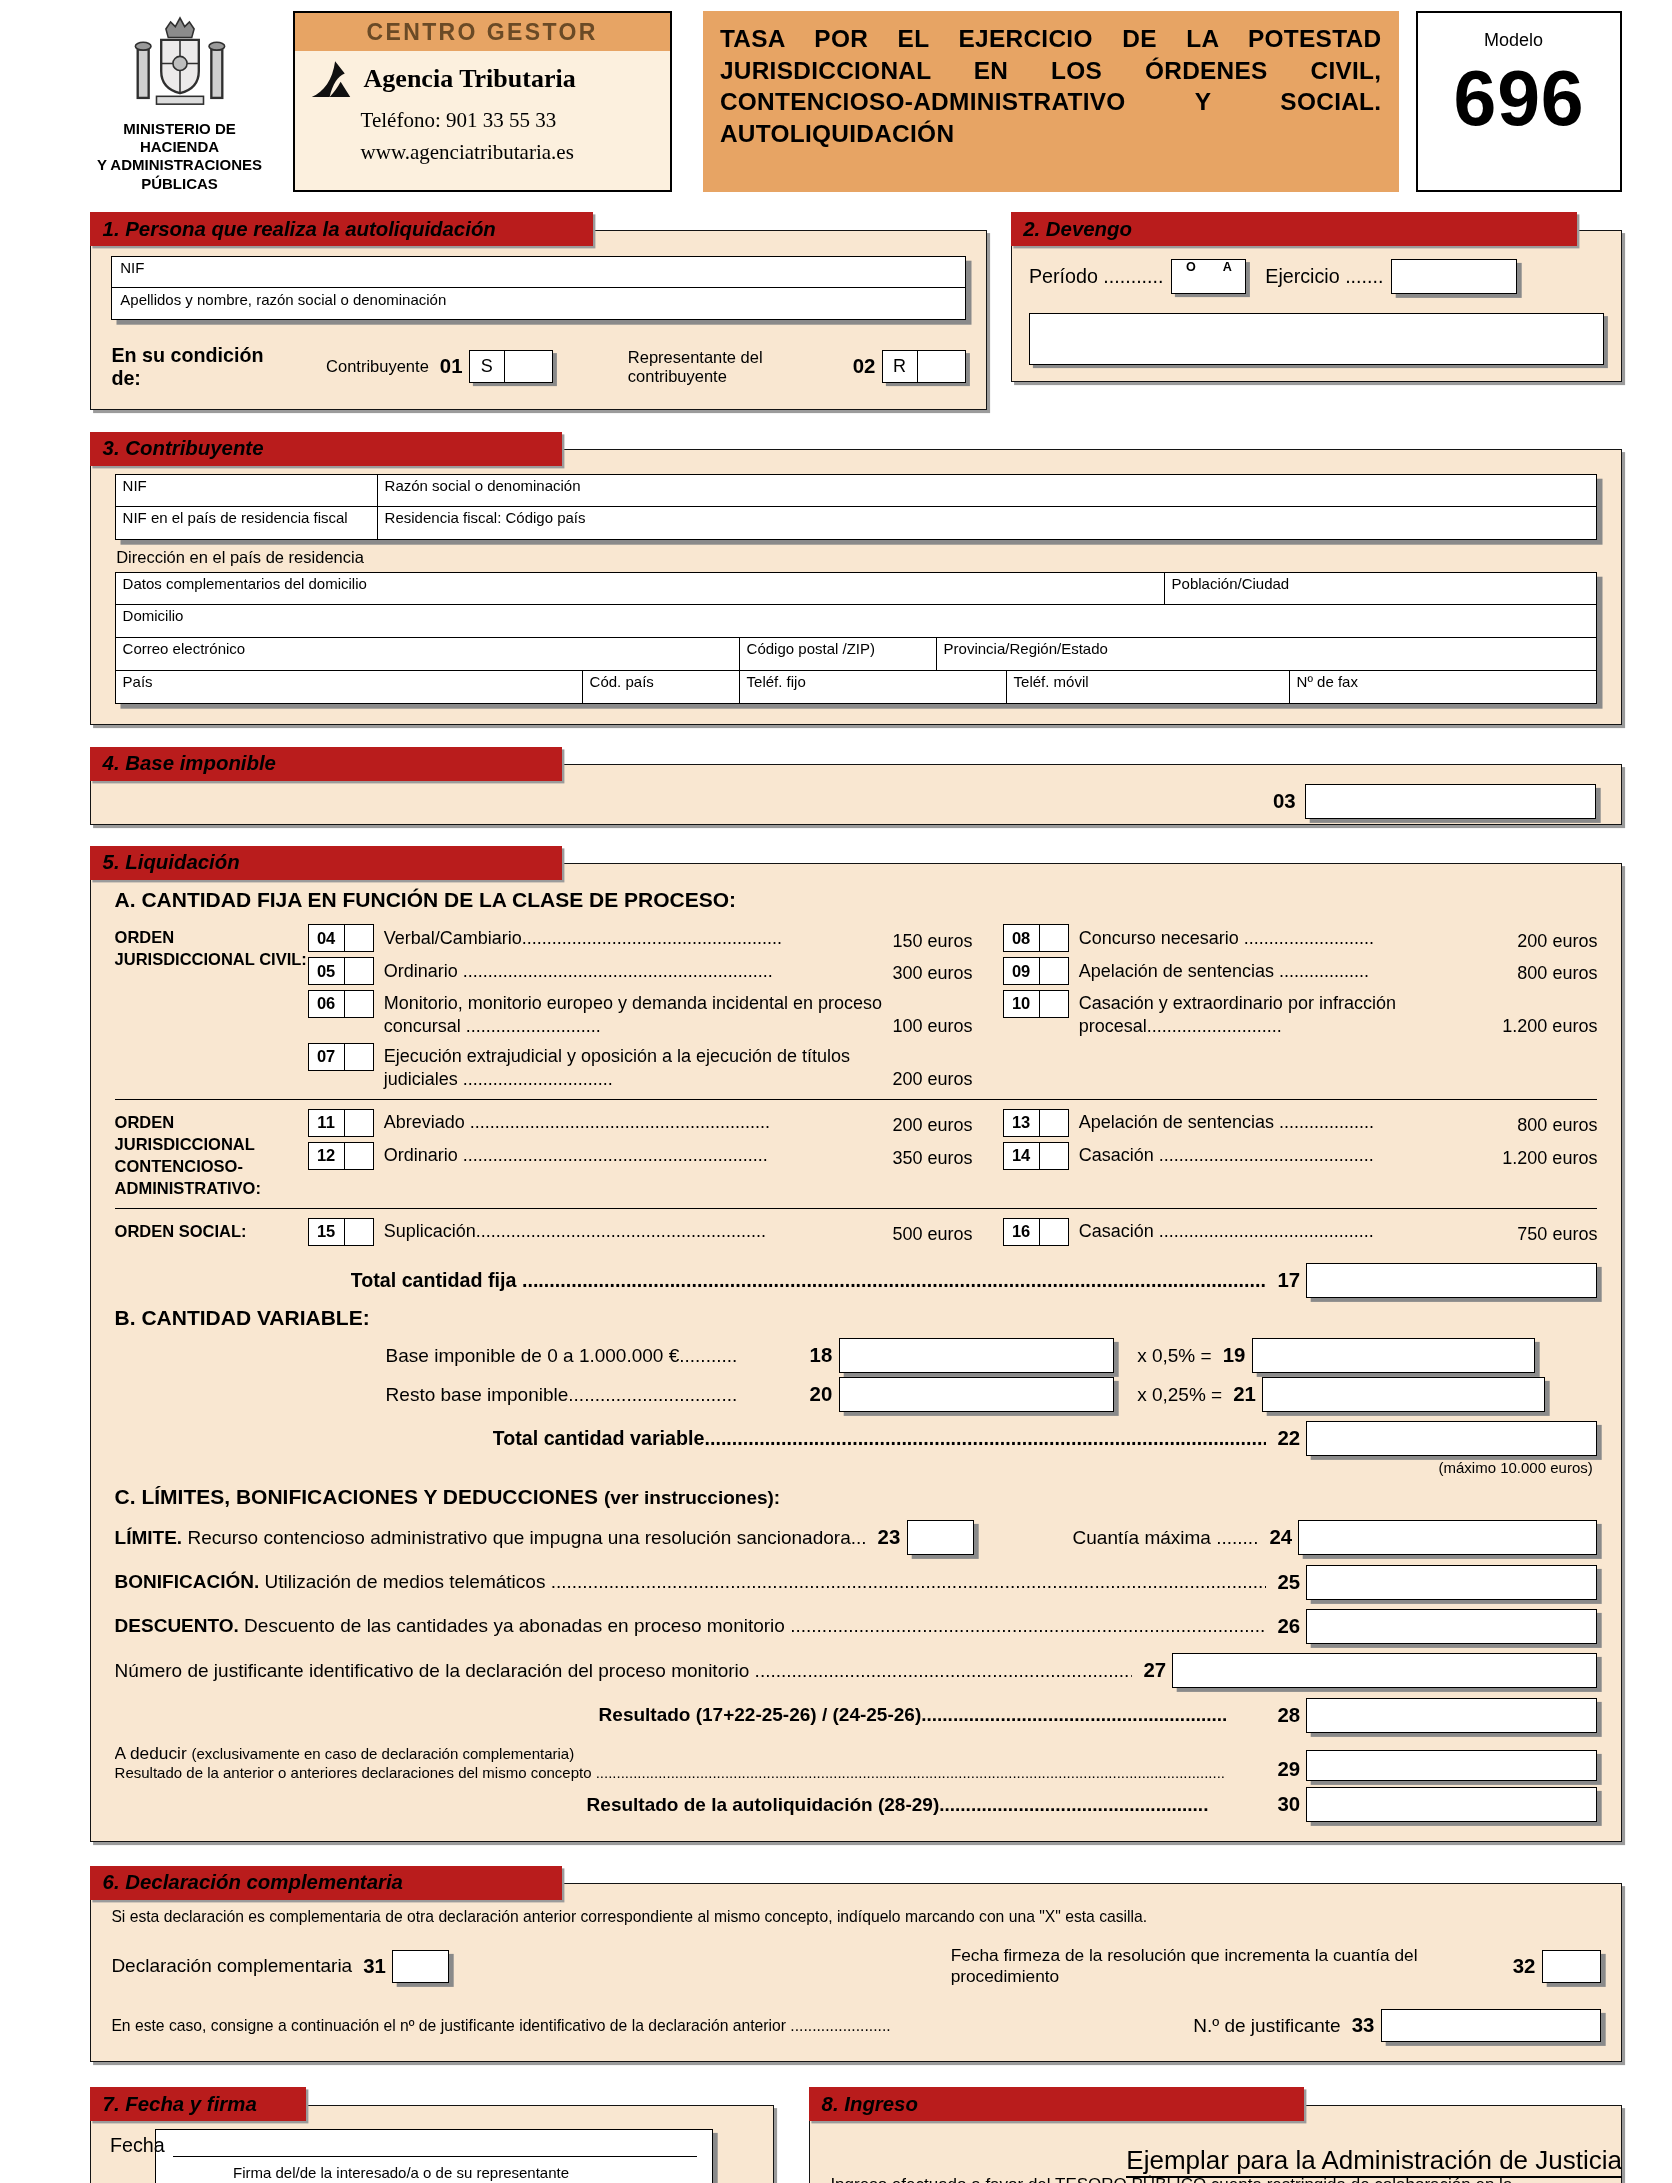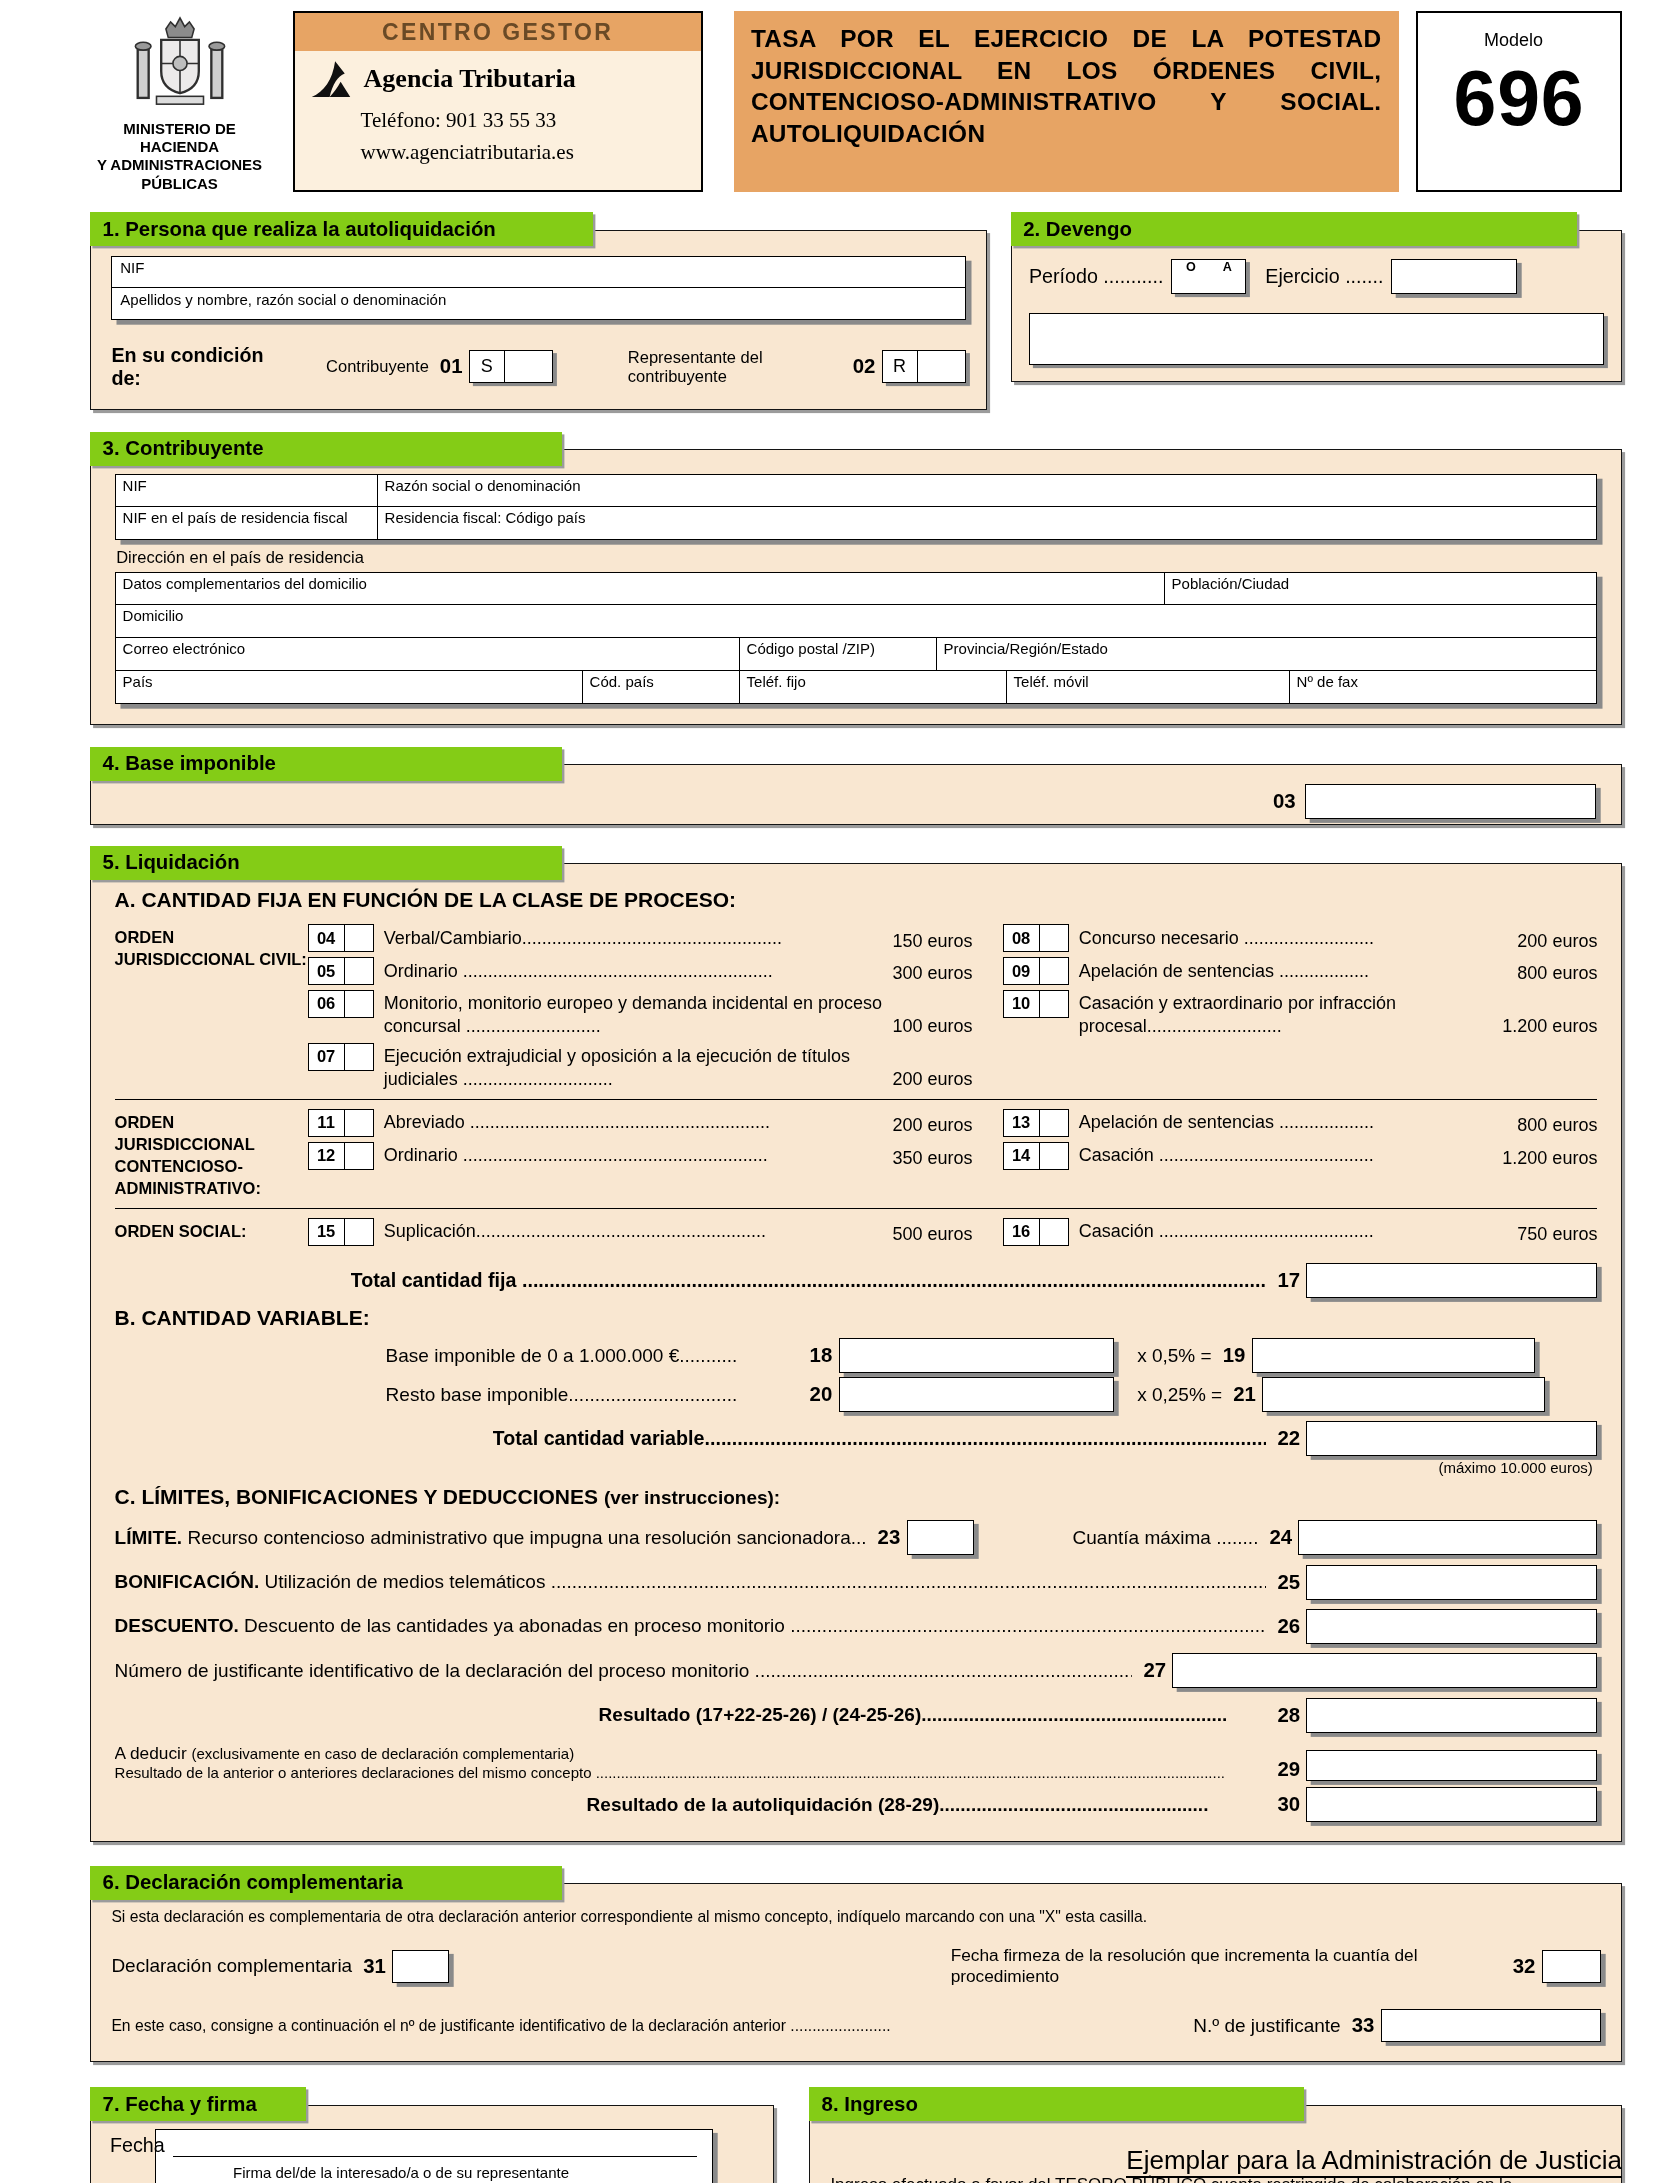--- a/index.html
+++ b/index.html
@@ -5,35 +5,35 @@
   * { margin:0; padding:0; box-sizing:border-box; }
   html,body { background:#fff; }
   body { width:1672px; height:2183px; position:relative; font-family:"Liberation Sans",sans-serif; color:#000; overflow:hidden; }
   .page { position:absolute; inset:0; padding:11px 50px 0 90px; overflow:hidden; }
 
   
   .hdr { display:flex; align-items:stretch; height:181px; margin-bottom:20.4px; }
   .logo-blk { width:179px; text-align:center; padding-top:1.6px; }
   .coat { width:94px; height:104px; display:block; margin:0 auto; }
   .ministry { font-size:15px; font-weight:bold; line-height:1.22; margin-top:3.1px; }
-  .centro { width:410px; margin-left:23.6px; border:2.4px solid #000; background:#fcf0de; display:flex; flex-direction:column; }
+  .centro { width:379px; margin-left:23.6px; border:2.4px solid #000; background:#fcf0de; display:flex; flex-direction:column; }
   .centro-head { background:#e7a464; text-align:center; font-weight:bold; font-size:23px; letter-spacing:2.4px; color:#6a4a26; padding:5.5px 0; }
   .centro-body { flex:1; padding:6.3px 14px 4.7px; font-family:"Liberation Serif",serif; }
   .aeat-row { display:flex; align-items:center; gap:11px; }
   .aeat-logo { width:44px; height:44px; flex:none; }
   .aeat-name { font-size:26px; font-weight:bold; }
   .centro-phone,.centro-web { font-size:21px; margin-top:7px; padding-left:52px; }
   .titlebox { flex:1; margin-left:31px; background:#e7a464; padding:11.8px 17.3px; font-weight:bold; font-size:24.4px; line-height:1.3; text-align:justify; letter-spacing:0.3px; }
   .modelo { width:206px; margin-left:17.3px; border:2.4px solid #000; background:#fff; padding:17.3px 14px 0; }
   .modelo-label { text-align:center; font-size:18px; padding-right:11px; }
   .modelo-num { font-size:77px; font-weight:bold; text-align:center; margin-top:3.1px; letter-spacing:0.8px; }
 
   
   .sec { position:relative; }
-  .sec-head { position:relative; z-index:2; background:#84cc16; font-weight:bold; font-size:20.4px; padding:5.5px 7.9px 5.5px 12.6px; box-shadow:2.4px 2.4px 0 #9b9b9b; }
+  .sec-head { position:relative; z-index:2; background:#b91c1c; font-weight:bold; font-size:20.4px; padding:5.5px 7.9px 5.5px 12.6px; box-shadow:2.4px 2.4px 0 #9b9b9b;font-style:italic; }
   .sec-body { position:relative; border:1.6px solid #141414; background:#f9e7d1; margin-top:-16.5px; box-shadow:3.1px 3.1px 0 #9b9b9b; }
   .w640{width:503px}.w720{width:566px}.w600{width:472px}.w275{width:216px}.w630{width:495px}
 
   .ibox { background:#fff; border:1.6px solid #000; box-shadow:4.7px 3.9px 0 #8a8a8a; height:35px; flex:none; }
   .w370{width:291px}.w350{width:275px}.w360{width:283px}.w380{width:299px}.w85{width:67px}.w540{width:425px}
   .w72{width:57px}.w75{width:59px}.w280{width:220px}.w160{width:126px}
   .numlbl { font-weight:bold; font-size:20.4px; margin:0 6.3px 0 11px; flex:none; }
 
   
   .row12 { display:flex; gap:23.6px; margin-bottom:22px; }

